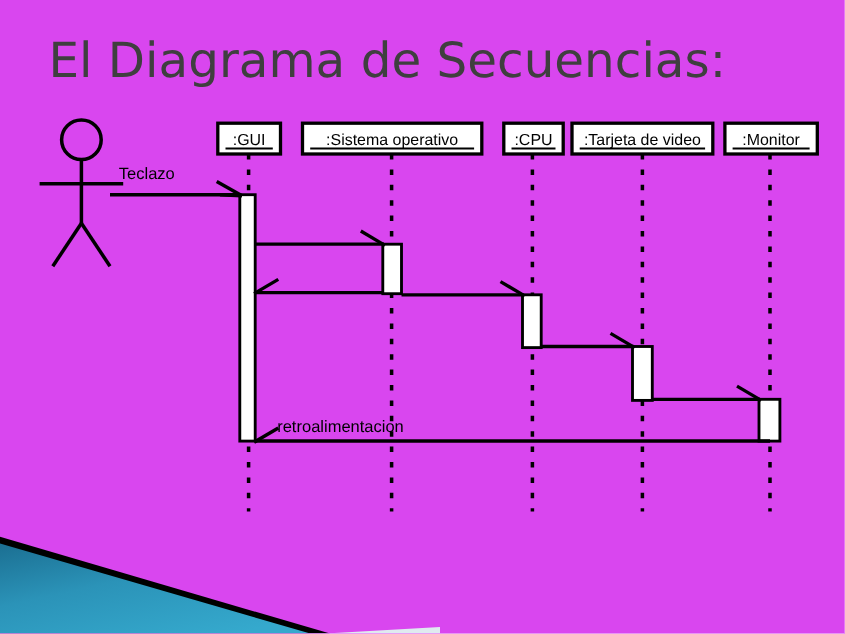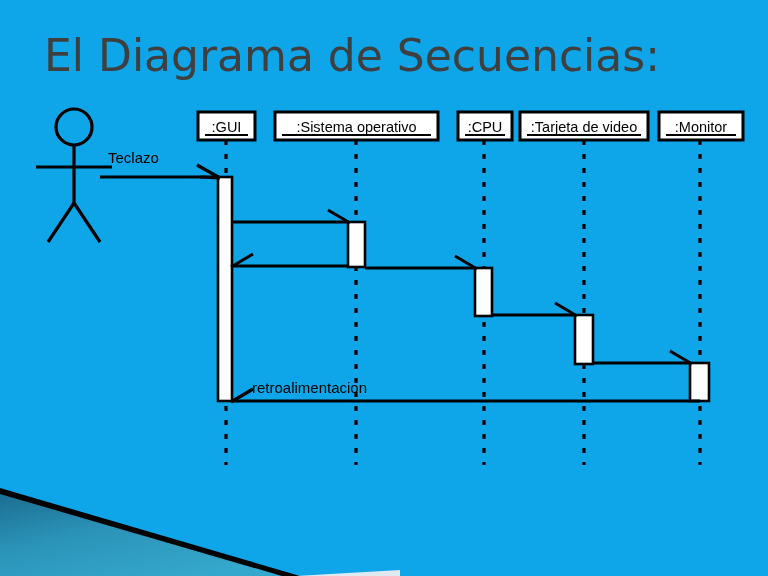--- a/index.html
+++ b/index.html
@@ -10,21 +10,21 @@
     width: 768px;
     height: 576px;
     background: #ffffff;
     font-family: "Liberation Sans", sans-serif;
     overflow: hidden;
     position: relative;
   }
   #slide {
     position: absolute;
     inset: 0;
-    background: #0ea5e9;
+    background: #d946ef;
   }
   #slide-title {
     position: absolute;
     left: 44px;
     top: 32px;
     font-size: 44px;
     font-weight: normal;
     color: #3f3f3f;
     letter-spacing: 0px;
     line-height: 1.1;

